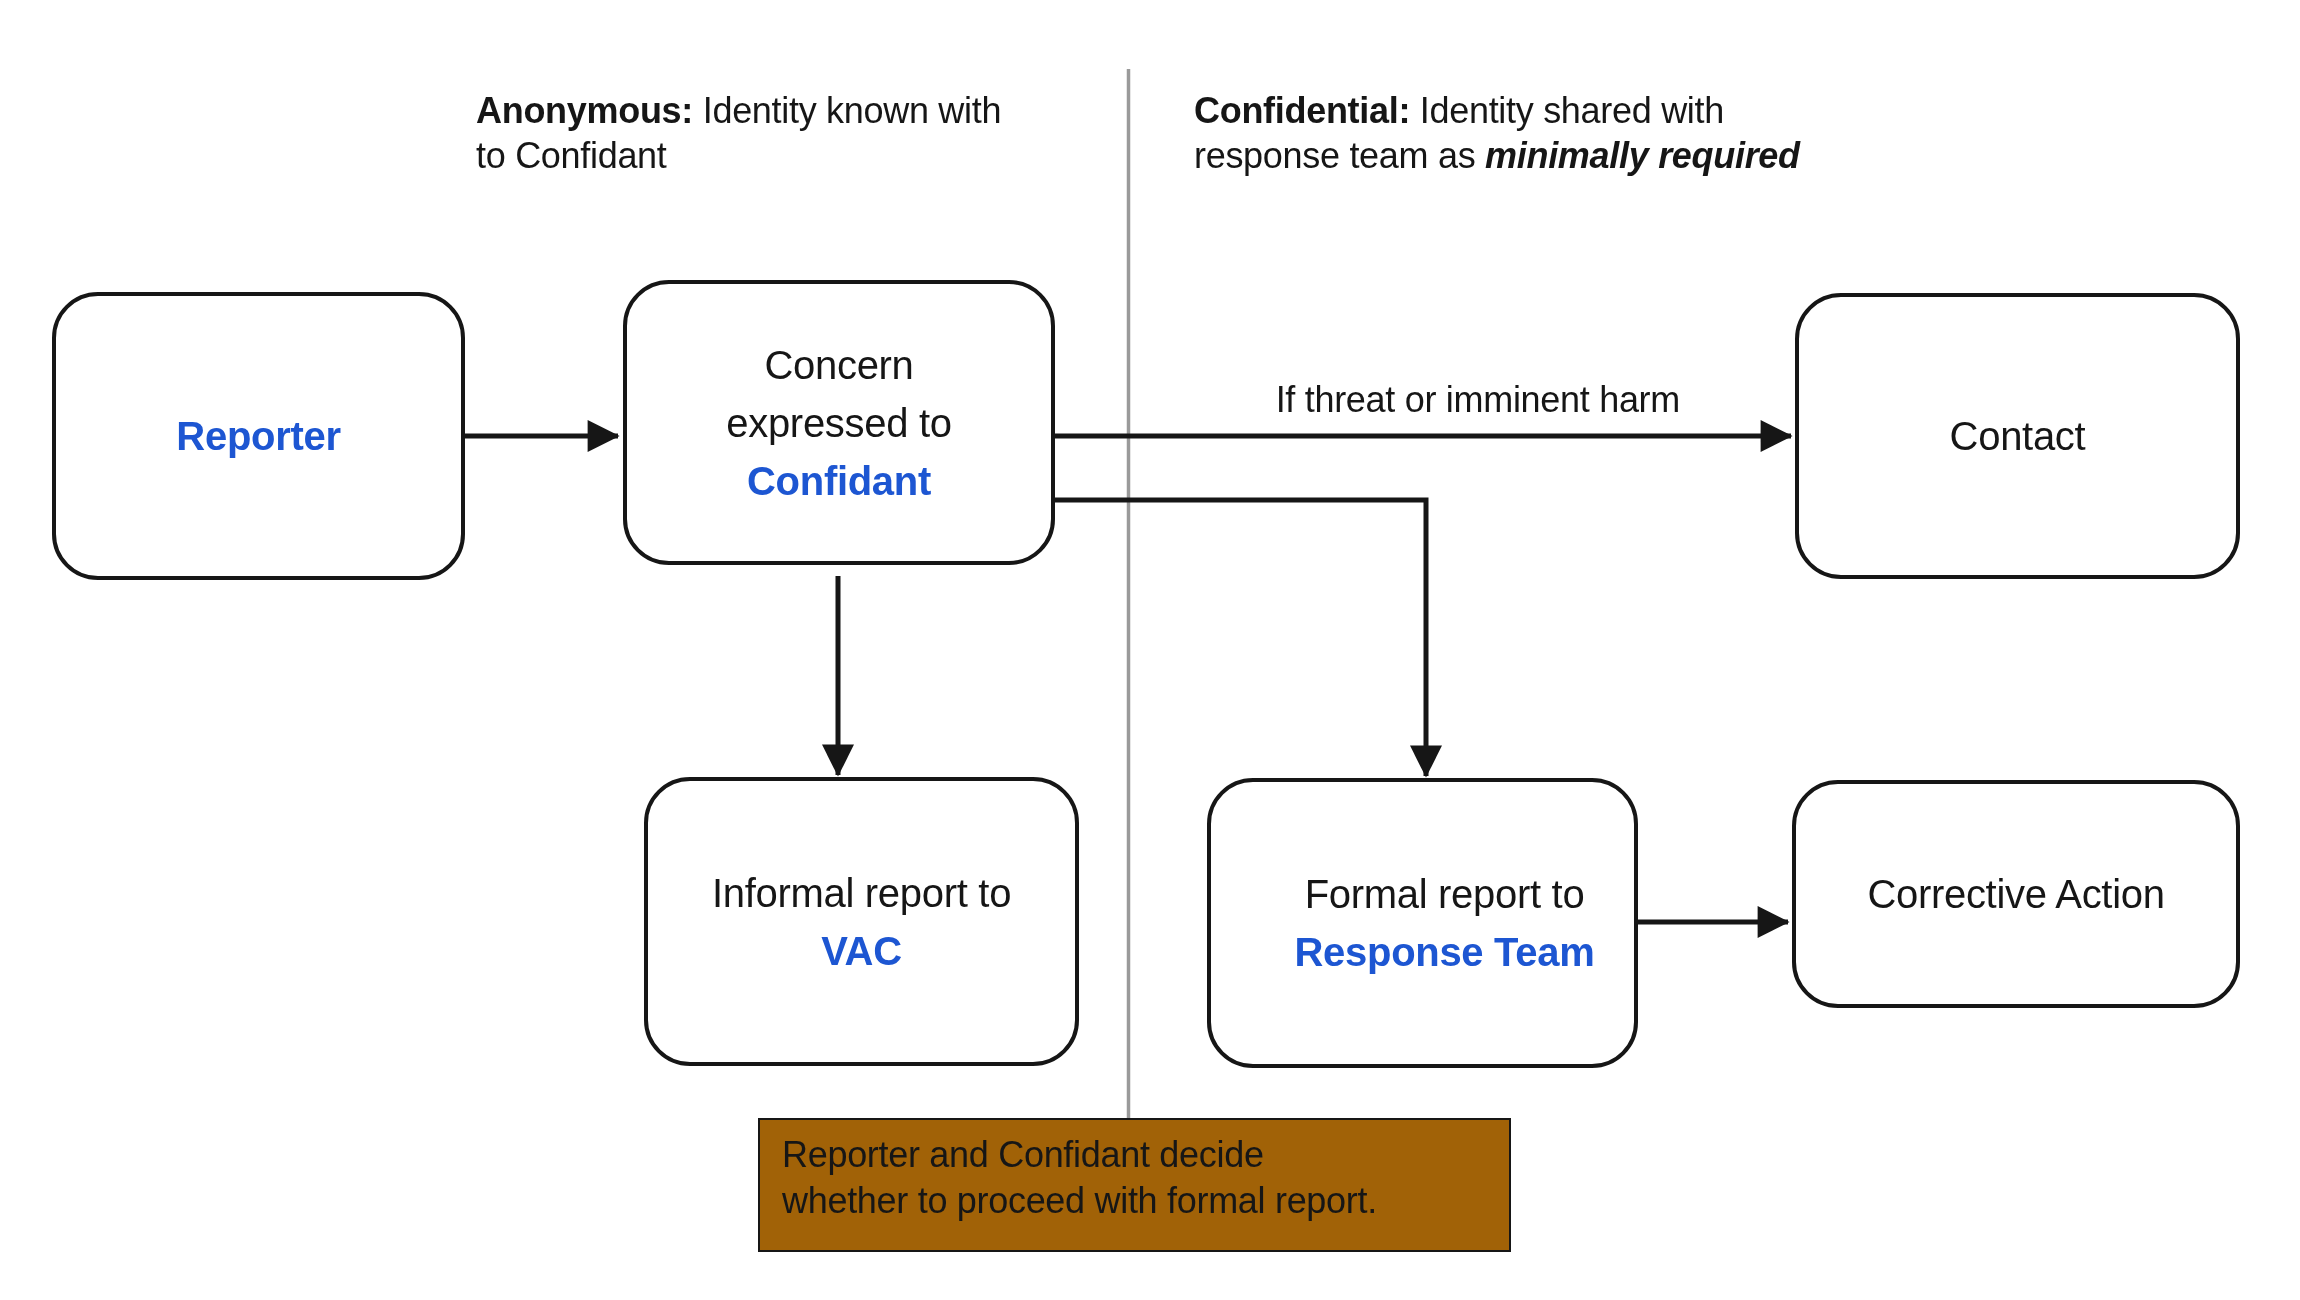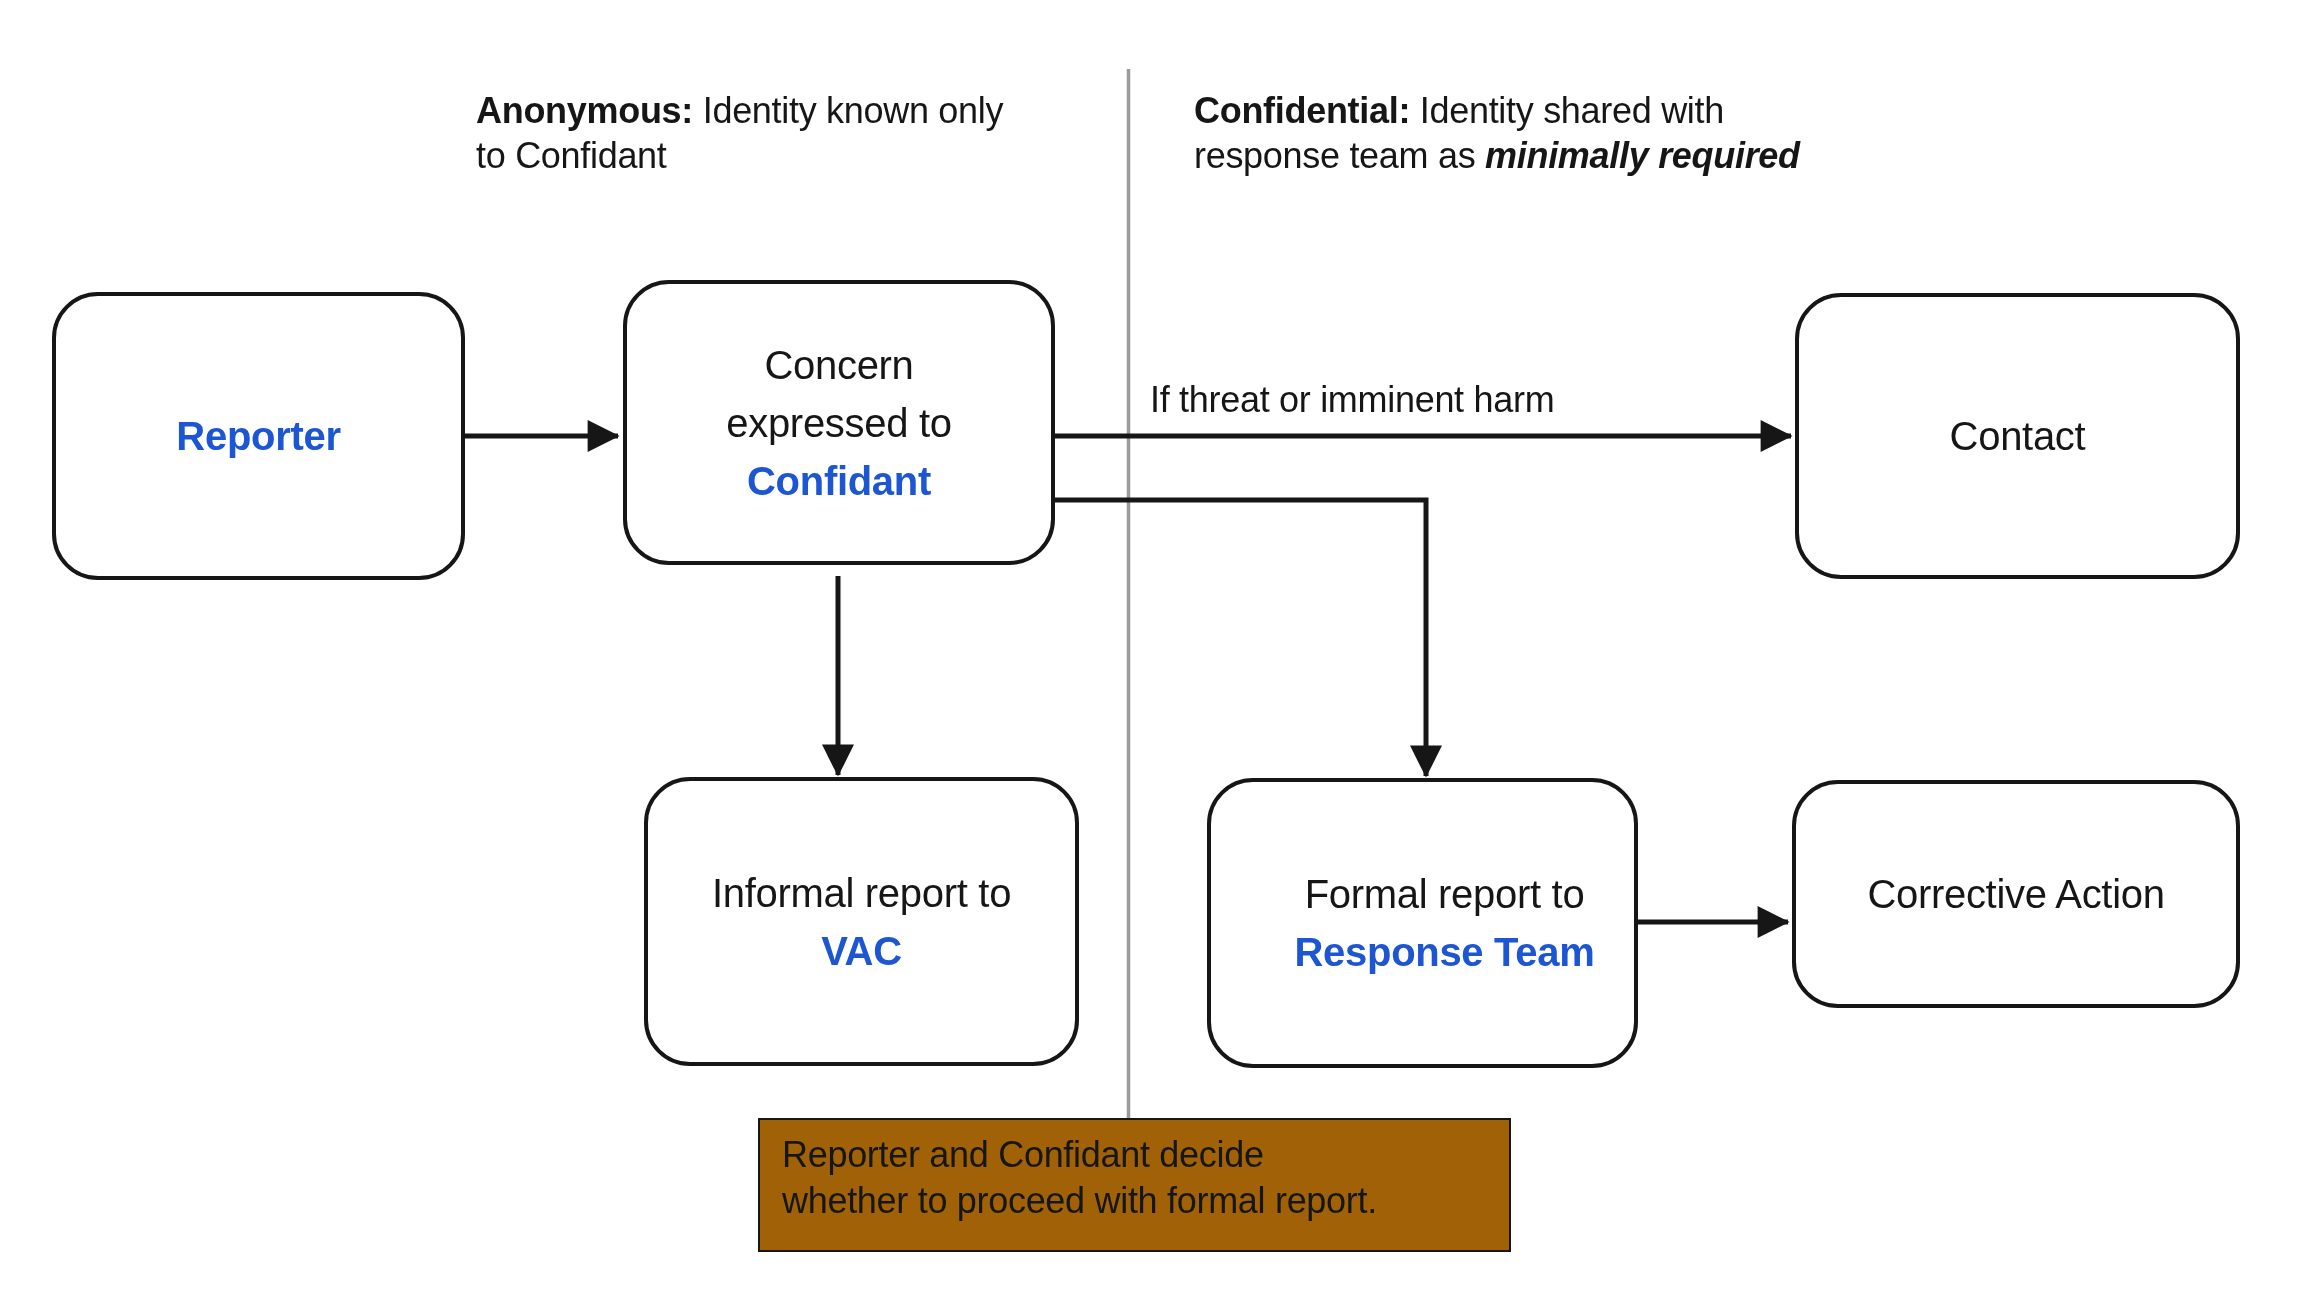--- a/index.html
+++ b/index.html
@@ -43,21 +43,21 @@
     letter-spacing:-0.3px;
     white-space:nowrap;
   }
   #zone-label-left {left:476px; top:88px;}
   #zone-label-right{left:1194px;top:88px;}
   .zone-label .b{font-weight:700;}
   .zone-label .i{font-style:italic;font-weight:bold;}
   #edge-label-threat{
     position:absolute;z-index:2;
     left:1150px;top:378px;width:530px;
-    text-align:left;
+    text-align:right;
     font-size:36px;line-height:44px;
     letter-spacing:-0.3px;
   }
   #note-box{
     position:absolute;z-index:2;
     box-sizing:border-box;
     left:758px;top:1118px;width:753px;height:134px;
     background:#a16207;
     border:2.5px solid var(--ink);
     padding:12px 10px 0 22px;
@@ -84,21 +84,21 @@
     <path d="M1055 436 L1791 436" fill="none" stroke="#161616" stroke-width="5" marker-end="url(#arrowhead)"></path>
 
     <path d="M1055 500 H1426 V776" fill="none" stroke="#161616" stroke-width="5" marker-end="url(#arrowhead)"></path>
 
     <path d="M838 576 V775" fill="none" stroke="#161616" stroke-width="5" marker-end="url(#arrowhead)"></path>
 
     <path d="M1638 922 L1788 922" fill="none" stroke="#161616" stroke-width="5" marker-end="url(#arrowhead)"></path>
   </svg>
 
   <div class="zone-label" id="zone-label-left">
-    <span class="b">Anonymous:</span><span> Identity known only</span><br>
+    <span class="b">Anonymous:</span><span> Identity known with</span><br>
     <span>to Confidant</span>
   </div>
 
   <div class="zone-label" id="zone-label-right">
     <span class="b">Confidential:</span><span> Identity shared with</span><br>
     <span>response team as </span><span class="i">minimally required</span>
   </div>
 
   <div class="node" id="node-reporter">
     <span class="line accent">Reporter</span>

